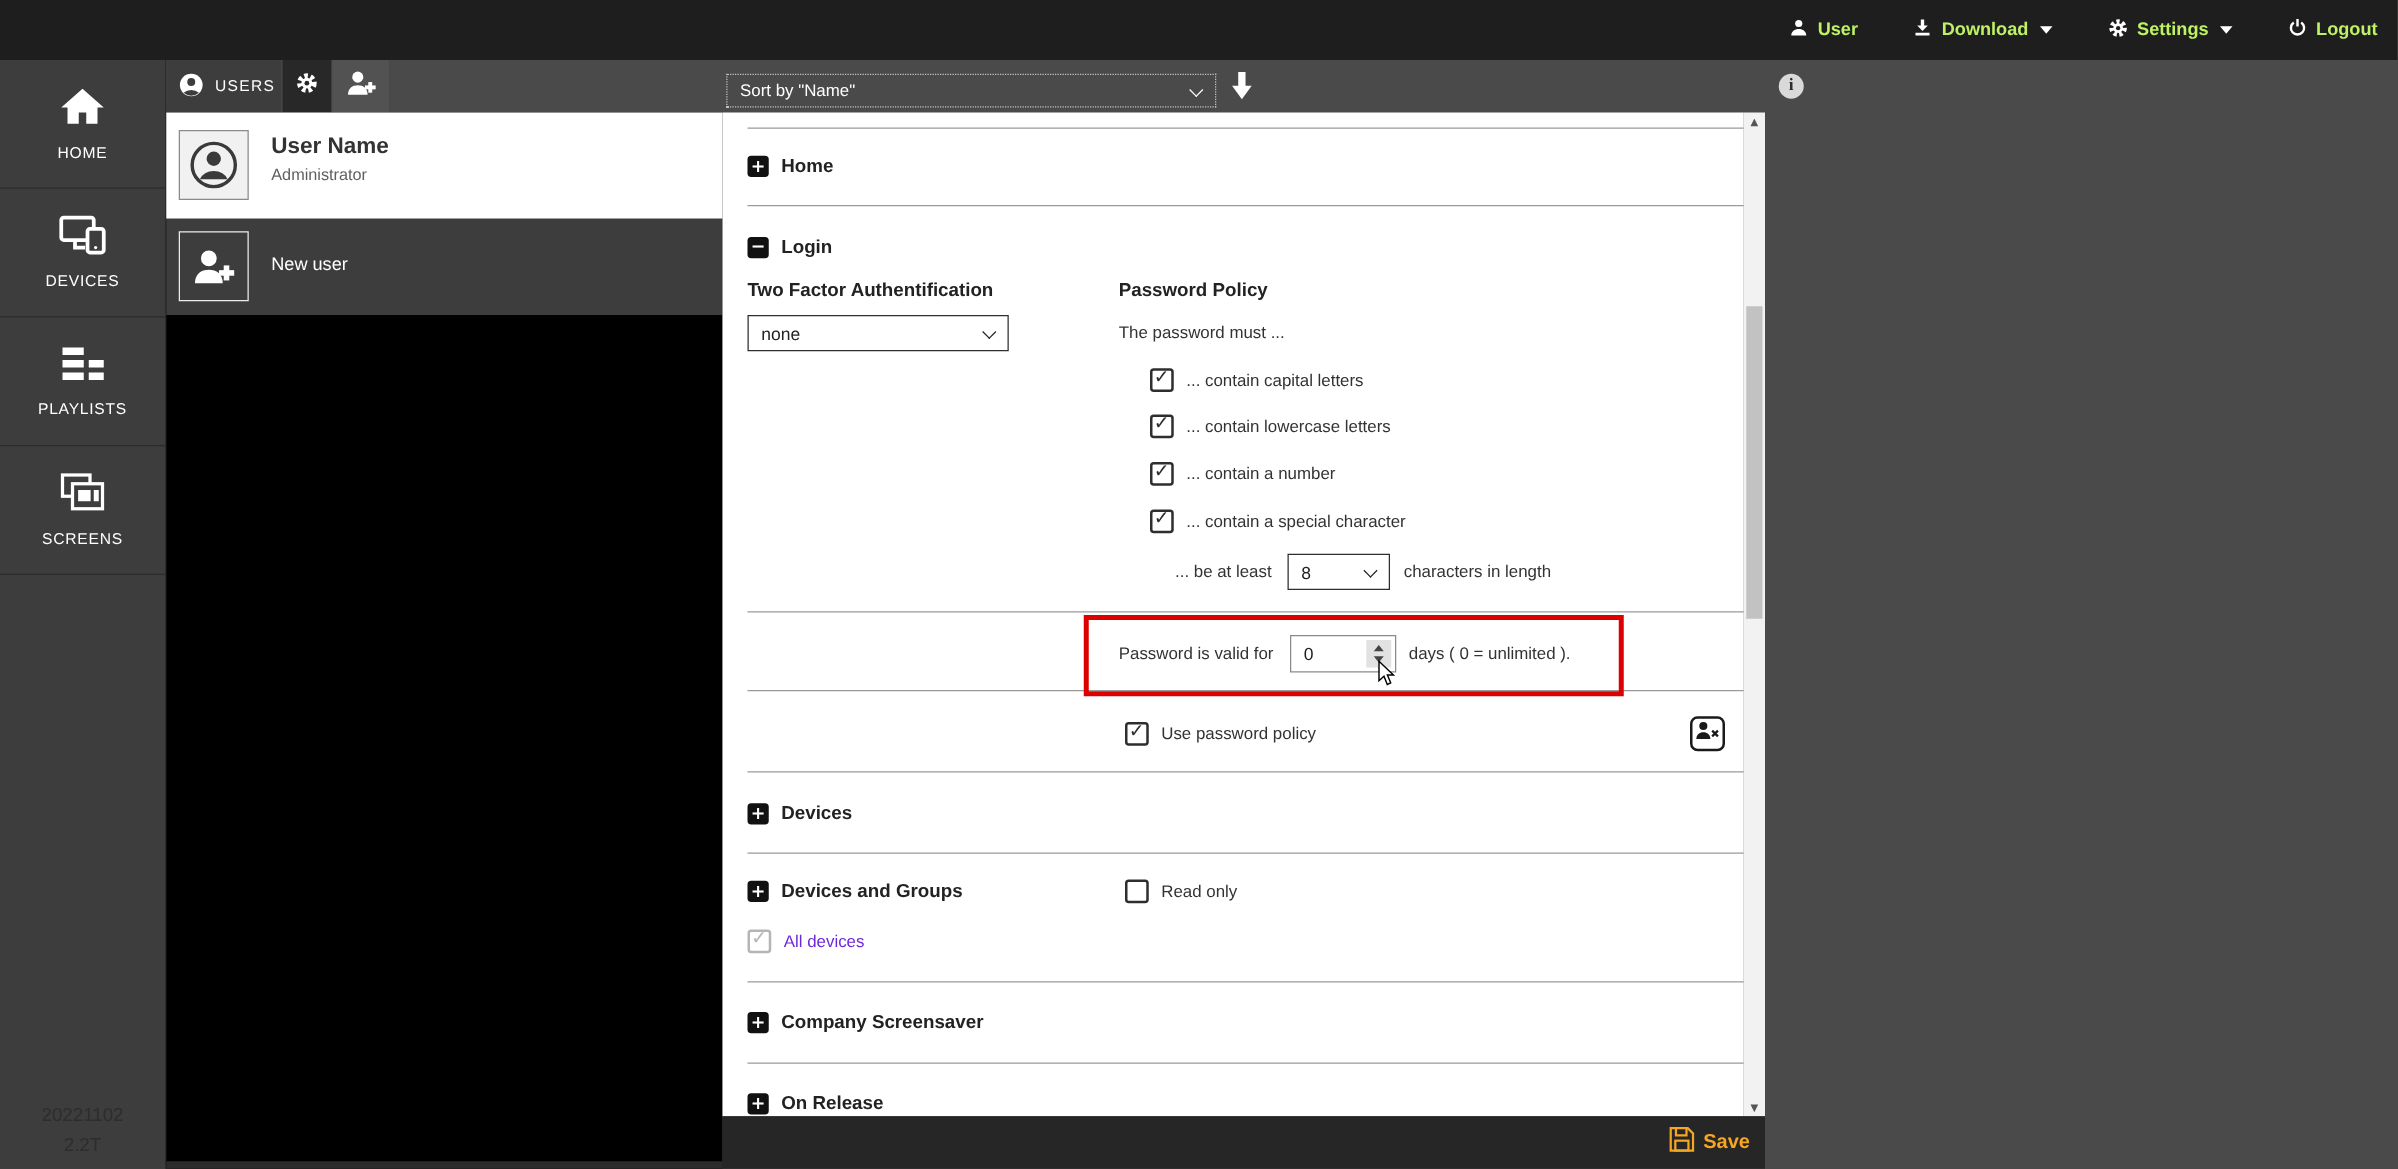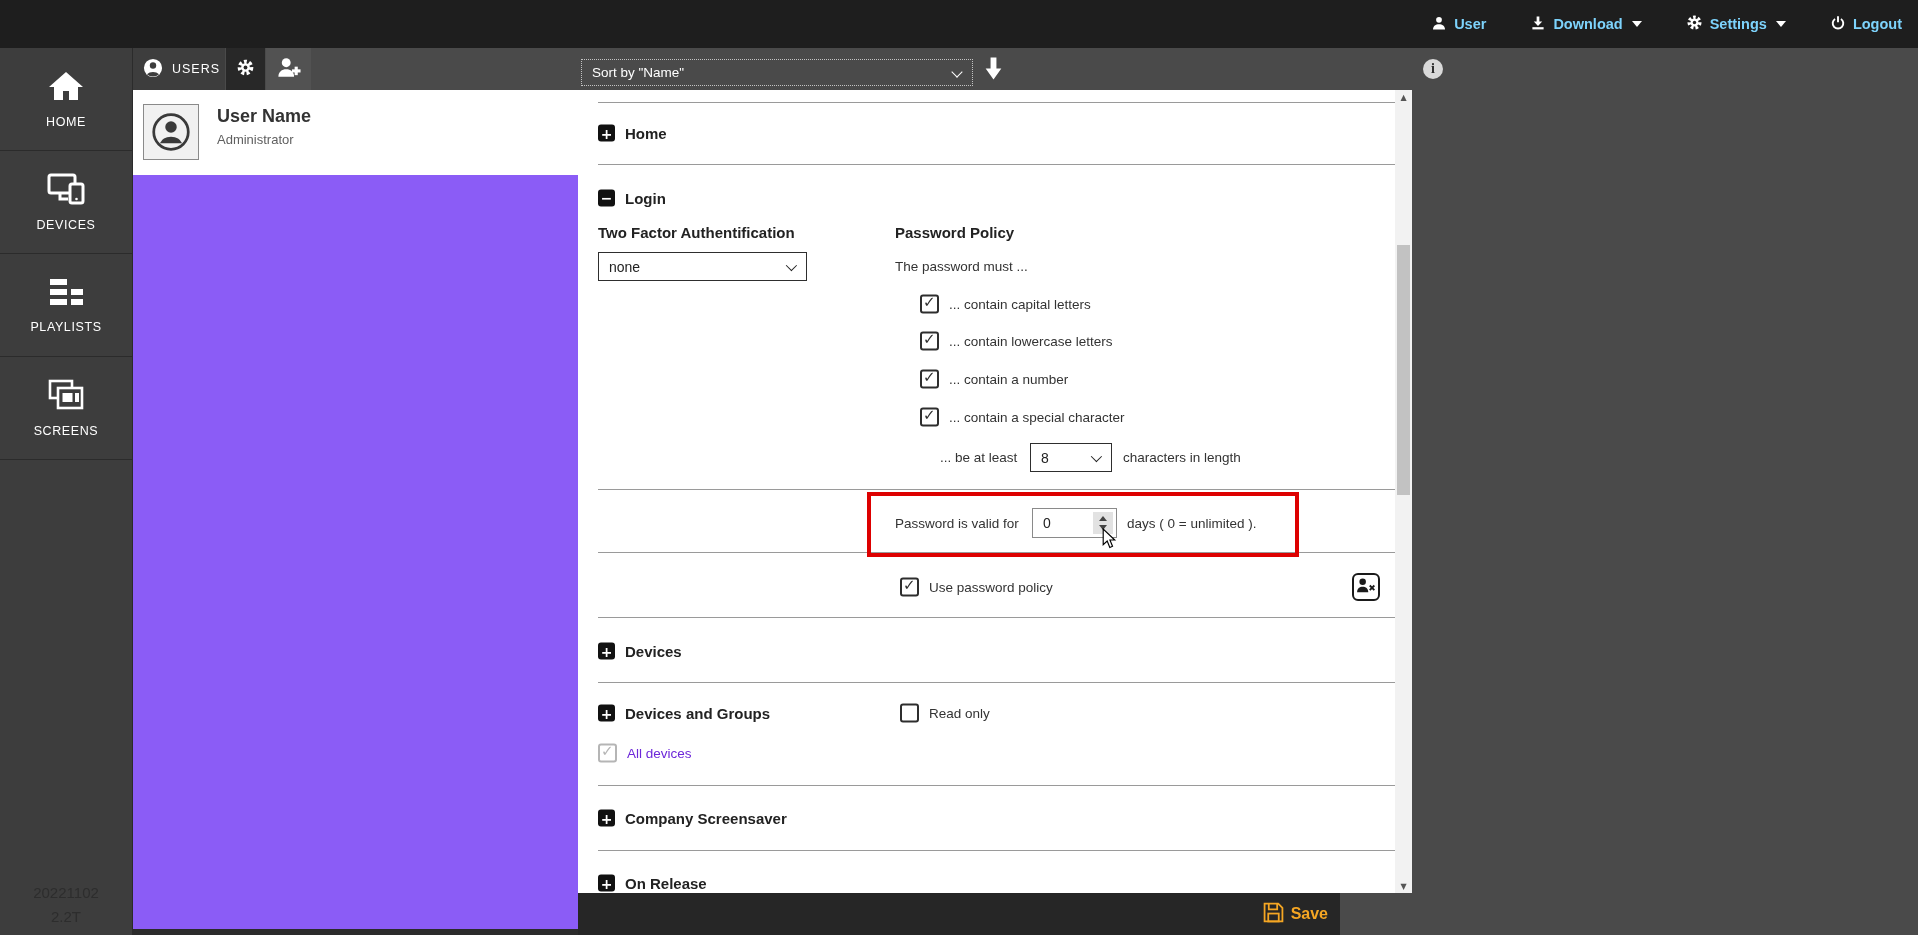--- a/index.html
+++ b/index.html
@@ -4,41 +4,41 @@
 <style>
   html,body{margin:0;padding:0;}
   body{
     width:1918px;height:935px;position:relative;overflow:hidden;
     font-family:"Liberation Sans","DejaVu Sans",sans-serif;
     background:#4a4a4a;
   }
   .abs{position:absolute;}
   
   .topbar{left:0;top:0;width:1918px;height:48px;background:#1e1e1e;display:flex;align-items:center;justify-content:flex-end;padding-right:16px;box-sizing:border-box;gap:44px;}
-  .topbar-item{display:flex;align-items:center;gap:7px;color:#7dd3fc;font-size:14.5px;font-weight:700;cursor:pointer;}
+  .topbar-item{display:flex;align-items:center;gap:7px;color:#bef264;font-size:14.5px;font-weight:700;cursor:pointer;}
   .caret{width:0;height:0;border-left:5px solid transparent;border-right:5px solid transparent;border-top:6px solid #fff;margin-left:2px;}
   
   .sidebar{left:0;top:48px;width:133px;height:887px;background:#3d3d3d;border-right:1px solid #2b2b2b;box-sizing:border-box;}
   .side-item{height:102px;border-bottom:1px solid #2b2b2b;display:flex;flex-direction:column;align-items:center;justify-content:center;gap:9px;color:#fff;cursor:pointer;}
   .side-item span.lbl{font-size:12.5px;letter-spacing:.6px;}
   .version{position:absolute;bottom:6px;left:0;width:100%;text-align:center;color:#2d2d2d;font-size:15px;line-height:24px;}
   
   .toolbar{left:133px;top:48px;width:1785px;height:34px;background:#4a4a4a;}
   .users-tab{left:0;top:0;width:92px;height:42px;background:#3d3d3d;display:flex;align-items:center;gap:9px;padding-left:10px;box-sizing:border-box;color:#fff;font-size:12.5px;letter-spacing:1px;cursor:pointer;}
   .tb-btn{top:0;height:42px;display:flex;align-items:center;justify-content:center;cursor:pointer;}
   .gear-btn{left:93px;width:39px;background:#282828;}
   .adduser-btn{left:133px;width:45px;background:#525252;}
   .sort-box{left:448px;top:11px;width:392px;height:27px;border:1px dotted #c3c3c3;box-sizing:border-box;color:#fff;font-size:13.5px;display:flex;align-items:center;padding-left:10px;cursor:pointer;}
   .sort-chevron{position:absolute;right:11px;top:8px;width:7px;height:7px;border-right:1.8px solid #fff;border-bottom:1.8px solid #fff;transform:rotate(45deg);}
   .dl-arrow{left:852px;top:9px;}
   .search-input{left:883px;top:11px;width:395px;height:27px;background:#fff;border:none;outline:none;box-sizing:border-box;padding:0 8px;font-size:13.5px;color:#333;font-family:inherit;}
   .search-input::placeholder{color:#b5b5b5;}
   .info-badge{left:1290px;top:11px;width:20px;height:20px;border-radius:50%;background:#d9d9d9;color:#2e2e2e;font-family:"Liberation Serif",serif;font-weight:700;font-size:14px;display:flex;align-items:center;justify-content:center;cursor:pointer;}
   
-  .userpanel{left:133px;top:90px;width:445px;height:845px;background:#8b5cf6;}
+  .userpanel{left:133px;top:90px;width:445px;height:845px;background:#000000;}
   .user-row1{left:0;top:0;width:445px;height:85px;background:#fff;cursor:pointer;}
   .avatar-box{left:10px;top:14px;width:56px;height:56px;background:#f1f1f1;border:1px solid #8a8a8a;box-sizing:border-box;display:flex;align-items:center;justify-content:center;}
   .user-name{left:84px;top:16px;font-size:18px;font-weight:700;color:#333;}
   .user-role{left:84px;top:42px;font-size:13px;color:#5f5f5f;}
   .user-row2{left:0;top:85px;width:445px;height:77px;background:#3d3d3d;cursor:pointer;}
   .newuser-box{left:10px;top:10px;width:56px;height:56px;border:1px solid #ededed;box-sizing:border-box;display:flex;align-items:center;justify-content:center;}
   .newuser-lbl{left:84px;top:29px;font-size:14.5px;color:#fff;}
   .panel-bottom{left:0;bottom:0;width:445px;height:6px;background:#2b2b2b;}
   
   .content{left:578px;top:90px;width:817px;height:803px;background:#fff;color:#333;}
@@ -64,21 +64,21 @@
   .tri-up{width:0;height:0;border-left:4.5px solid transparent;border-right:4.5px solid transparent;border-bottom:5px solid #444;}
   .tri-dn{width:0;height:0;border-left:4.5px solid transparent;border-right:4.5px solid transparent;border-top:5px solid #444;}
   .highlight-box{left:289px;top:402px;width:432px;height:65px;border:4px solid #dd0000;box-sizing:border-box;pointer-events:none;}
   .userx-btn{left:774px;top:483px;width:28px;height:28px;border:2px solid #1a1a1a;border-radius:6px;box-sizing:border-box;display:flex;align-items:center;justify-content:center;cursor:pointer;background:#fff;}
   
   .scrollbar{left:1395px;top:90px;width:17px;height:803px;background:#f2f2f2;}
   .sb-arrow{left:0;width:17px;height:14px;display:flex;align-items:center;justify-content:center;font-size:8px;color:#555;font-family:"DejaVu Sans",sans-serif;cursor:pointer;}
   .sb-thumb{left:2px;top:155px;width:13px;height:250px;background:#c2c2c2;cursor:pointer;}
   
   .right-fill{left:1412px;top:90px;width:506px;height:845px;background:#4a4a4a;}
-  .bottombar{left:578px;top:893px;width:762px;height:42px;background:#262626;display:flex;align-items:center;justify-content:flex-end;padding-right:12px;box-sizing:border-box;}
+  .bottombar{left:578px;top:893px;width:834px;height:42px;background:#262626;display:flex;align-items:center;justify-content:flex-end;padding-right:12px;box-sizing:border-box;}
   .save-btn{display:flex;align-items:center;gap:7px;color:#f5a623;font-size:16px;font-weight:600;cursor:pointer;}
   .cursor{pointer-events:none;}
 </style>
 </head>
 <body>
 
 <div class="abs topbar">
   <div class="topbar-item">
     <span><svg width="16" height="16" viewBox="0 0 20 20" fill="#fff">
           <circle cx="10" cy="6" r="3.6"></circle>
@@ -194,20 +194,31 @@
     <div class="abs avatar-box">
       <svg width="40" height="40" viewBox="0 0 44 44">
           <circle cx="22" cy="22" r="19" fill="none" stroke="#3a3a3a" stroke-width="3"></circle>
           <circle cx="22" cy="16.5" r="6.3" fill="#3a3a3a"></circle>
           <path d="M9.8 34.5 a12.8 10.5 0 0 1 24.4 0 z" fill="#3a3a3a"></path>
         </svg>
     </div>
     <div class="abs user-name">User Name</div>
     <div class="abs user-role">Administrator</div>
   </div>
+  <div class="abs user-row2">
+    <div class="abs newuser-box">
+      <svg width="34" height="29" viewBox="0 0 26 22" fill="#fff">
+          <circle cx="10" cy="5.8" r="4.8"></circle>
+          <path d="M1.5 21 c0-5.5 3.8-8.2 8.5-8.2 s8.5 2.7 8.5 8.2 z"></path>
+          <rect x="16.2" y="13" width="9.3" height="3.4"></rect>
+          <rect x="19.1" y="10.1" width="3.4" height="9.2"></rect>
+        </svg>
+    </div>
+    <div class="abs newuser-lbl">New user</div>
+  </div>
   <div class="abs panel-bottom"></div>
 </div>
 
 <div class="abs content">
   <div class="abs divider" style="top:12px"></div>
 
   <div class="abs sec-header" style="top:43px">
     <span class="sq-icon icon-plus"></span>
     <span class="lbl">Home</span>
   </div>

